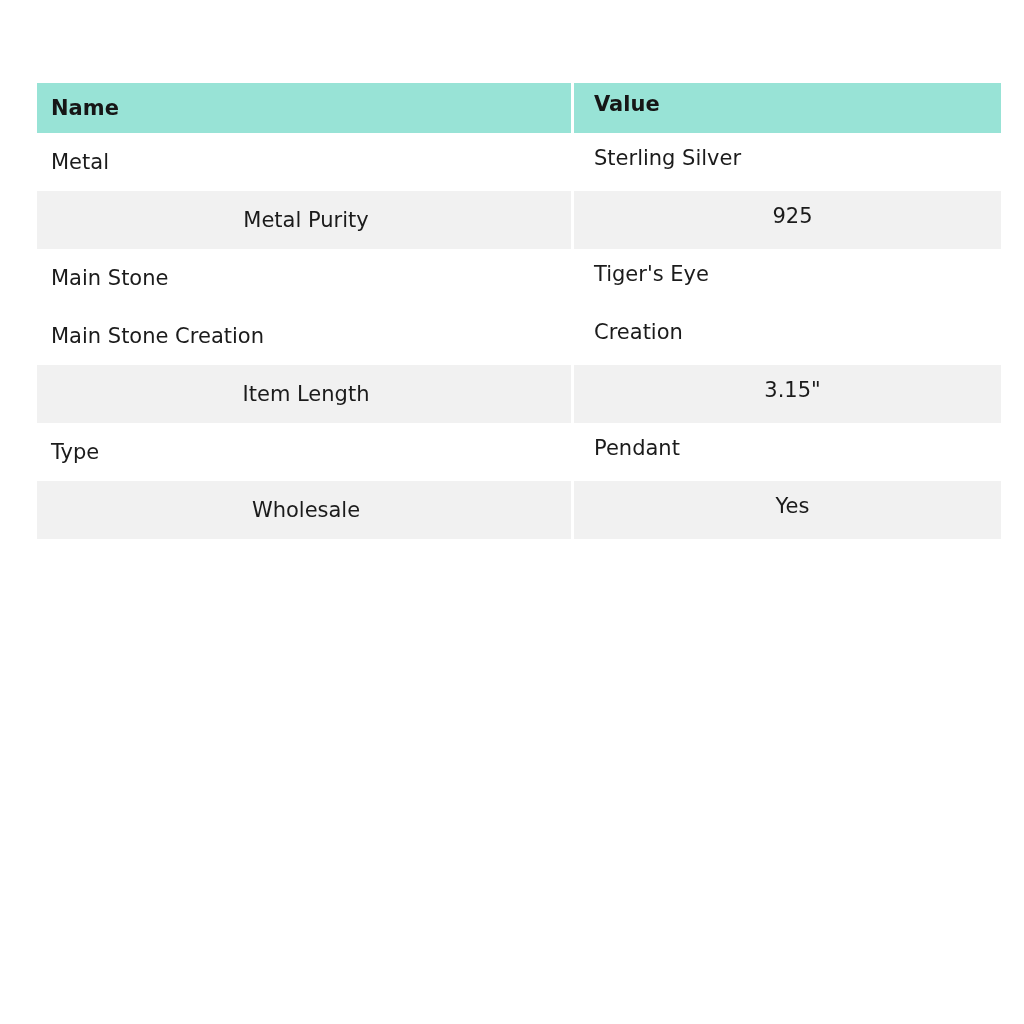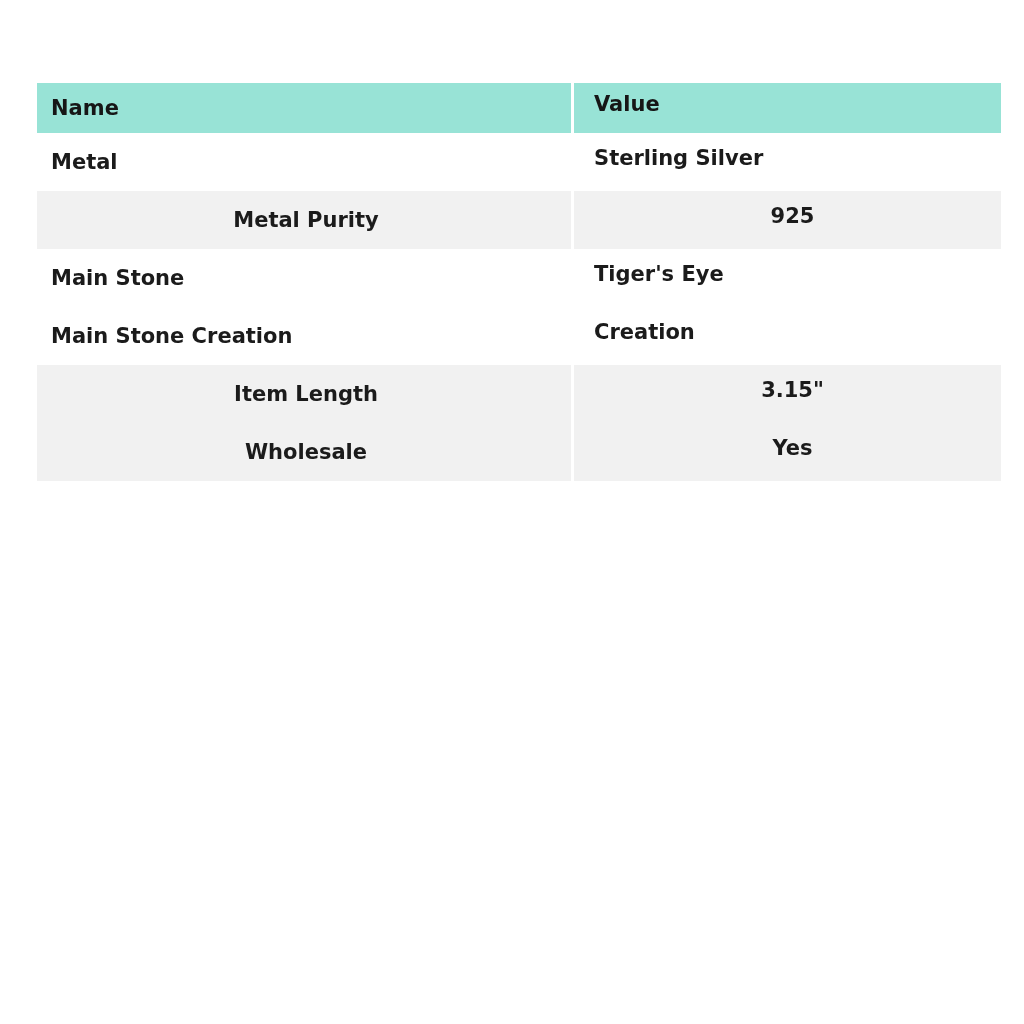--- a/index.html
+++ b/index.html
@@ -55,21 +55,21 @@
   }
   table.attributes thead th {
     height: 50px;
     background: #98e3d6;
     font-weight: 600;
     color: #161616;
   }
   table.attributes tbody td {
     height: 58px;
     background: #ffffff;
-    font-weight: 700;
+    font-weight: 400;
   }
   table.attributes tbody tr.striped td {
     background: #f1f1f1;
     text-align: center;
   }
 </style>
 </head>
 <body>
 
 <div class="page">
@@ -95,20 +95,24 @@
           <td class="c2">Tiger's Eye</td>
         </tr>
         <tr>
           <td class="c1">Main Stone Creation</td>
           <td class="c2">Creation</td>
         </tr>
         <tr class="striped">
           <td class="c1">Item Length</td>
           <td class="c2">3.15"</td>
         </tr>
+        <tr>
+          <td class="c1">Type</td>
+          <td class="c2">Pendant</td>
+        </tr>
         <tr class="striped">
           <td class="c1">Wholesale</td>
           <td class="c2">Yes</td>
         </tr>
       </tbody>
     </table>
   </div>
 </div>
 
 </body></html>

